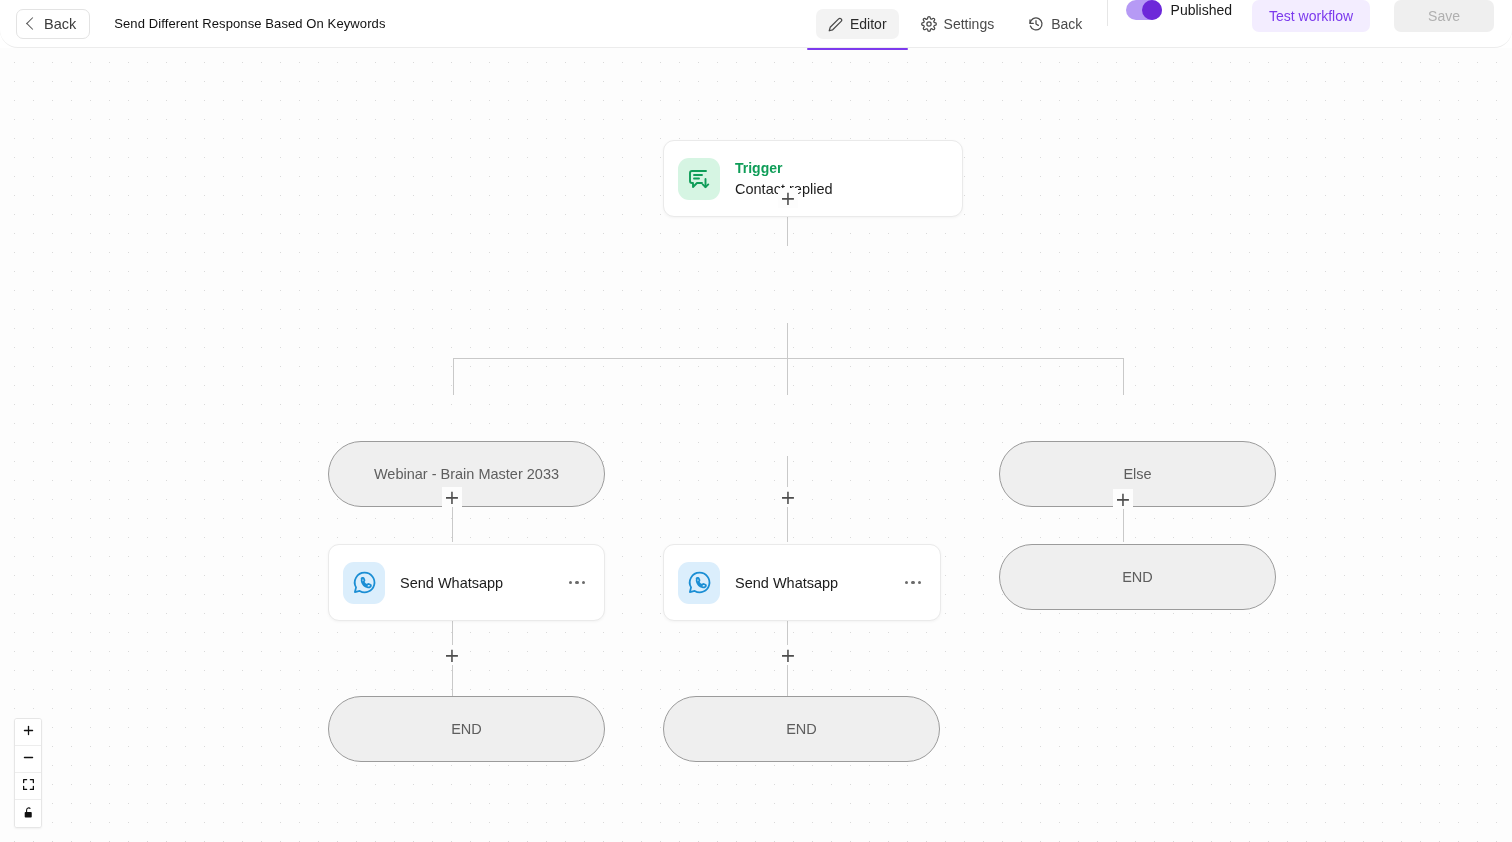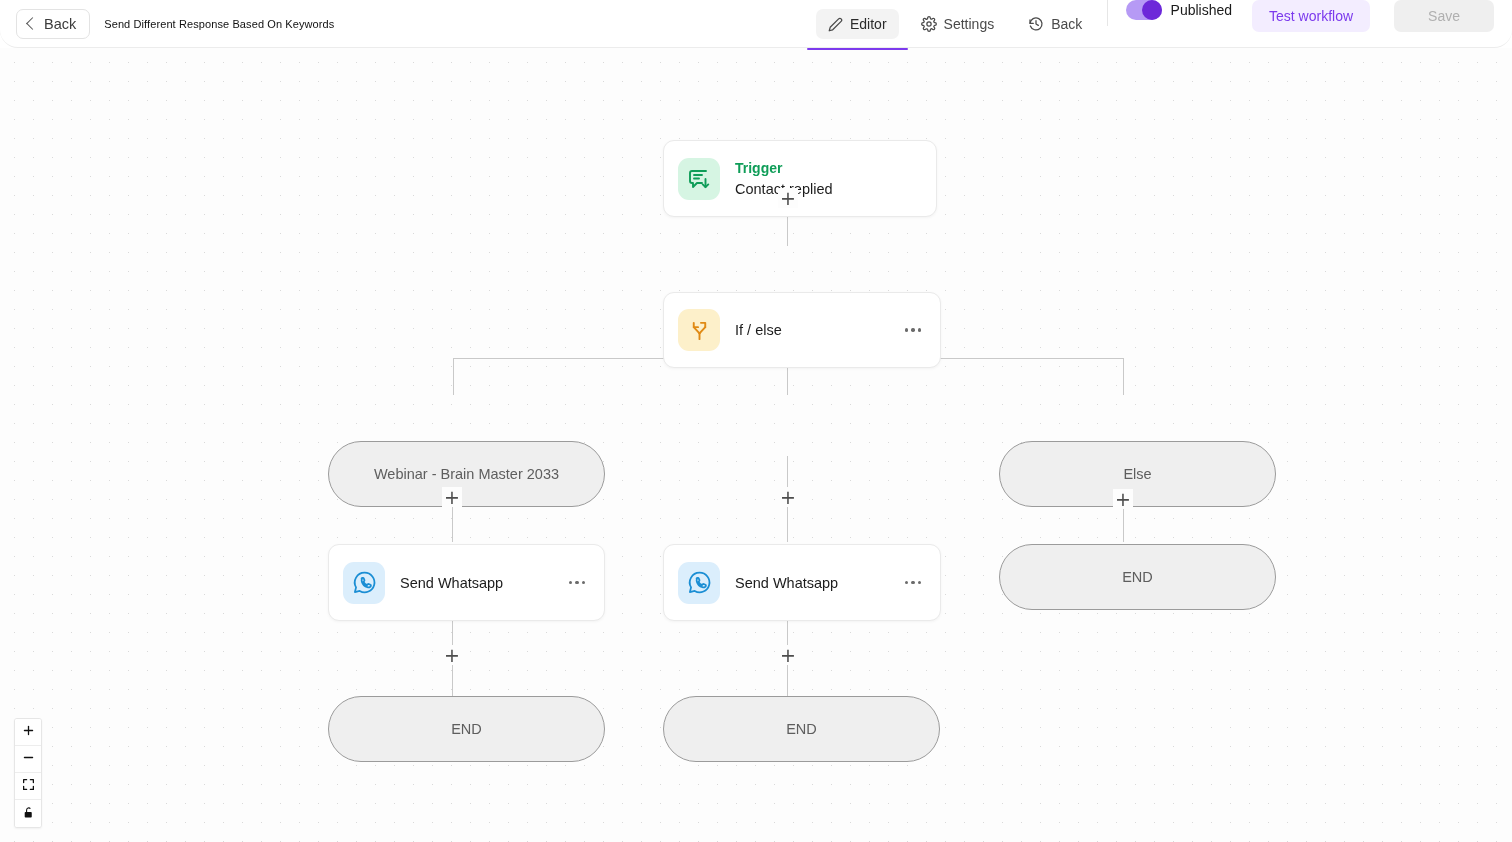--- a/index.html
+++ b/index.html
@@ -31,22 +31,22 @@
     cursor: pointer;
   }
   .back-btn .lbl { font-size: 14.5px; color: #3c3c3c; }
   .chev {
     width: 9px; height: 9px;
     border-left: 1.6px solid #555; border-bottom: 1.6px solid #555;
     transform: rotate(45deg);
     margin-left: 3px;
   }
   .page-title {
-    margin-left: 14px;
-    font-size: 11px;
+    margin-left: 24px;
+    font-size: 13px;
     color: #111;
     letter-spacing: .1px;
   }
 
   .tabs {
     position: absolute; left: 816px; top: 0;
     height: 48px; display: flex; align-items: center; gap: 10px;
   }
   .tab {
     height: 30px; padding: 0 12px;
@@ -245,57 +245,38 @@
   <div class="vline" style="left:787px; top:310px; height:37px;"></div>
   <div class="vline" style="left:1123px; top:310px; height:37px;"></div>
 
   <div class="vline" style="left:452px; top:408px; height:86px;"></div>
   <div class="vline" style="left:787px; top:408px; height:86px;"></div>
   <div class="vline" style="left:1123px; top:408px; height:86px;"></div>
 
   <div class="vline" style="left:452px; top:570px; height:86px;"></div>
   <div class="vline" style="left:787px; top:570px; height:86px;"></div>
 
-  <div class="node" style="left:663px; top:92px; width:274px; height:77px;">
+  <div class="node" style="left:663px; top:92px; width:300px; height:77px;">
     <div class="ic" style="background:#d6f5e3;">
       <svg width="24" height="24" viewBox="0 0 24 24" fill="none" stroke="#0f9d58" stroke-width="1.9" stroke-linecap="round" stroke-linejoin="round">
         <path d="M19 4H5a2 2 0 0 0-2 2v8a2 2 0 0 0 2 2h1v4l4-4h5"></path>
         <line x1="7" y1="8" x2="15" y2="8"></line>
         <line x1="7" y1="11.5" x2="12" y2="11.5"></line>
         <line x1="18.5" y1="12" x2="18.5" y2="20"></line>
         <polyline points="15.7 17.4 18.5 20.2 21.3 17.4"></polyline>
       </svg>
     </div>
     <div class="body">
       <div class="kicker">Trigger</div>
       <div class="sub">Contact replied</div>
     </div>
   </div>
 
   <div class="plus" style="left:778px; top:140px;">+</div>
 
-  <div class="node" style="left:663px; top:244px; width:278px; height:76px;">
-    <div class="ic" style="background:#fdf0ca;">
-      <svg width="23" height="23" viewBox="0 0 24 24" fill="none" stroke="#e08a14" stroke-width="2" stroke-linecap="round" stroke-linejoin="round">
-        <path d="M12 21v-6"></path>
-        <path d="M12 15 6 8.5"></path>
-        <path d="M12 15 18 8.5"></path>
-        <polyline points="6 4 6 8.5 10.5 8.5"></polyline>
-        <polyline points="18 8.5 18 4 13.5 4"></polyline>
-      </svg>
-    </div>
-    <div class="body">
-      <div class="single">If / else</div>
-    </div>
-    <div class="dots">
-        <i></i>
-        <i></i>
-        <i></i>
-      </div>
-  </div>
 
   <div class="pill" style="left:328px; top:393px; width:277px; height:66px;">Webinar - Brain Master 2033</div>
   <div class="pill" style="left:999px; top:393px; width:277px; height:66px;">Else</div>
 
   <div class="plus" style="left:442px; top:439px;">+</div>
   <div class="plus" style="left:778px; top:439px;">+</div>
   <div class="plus" style="left:1113px; top:441px;">+</div>
 
   <div class="node" style="left:328px; top:496px; width:277px; height:77px;">
     <div class="ic" style="background:#dbeefc;">

